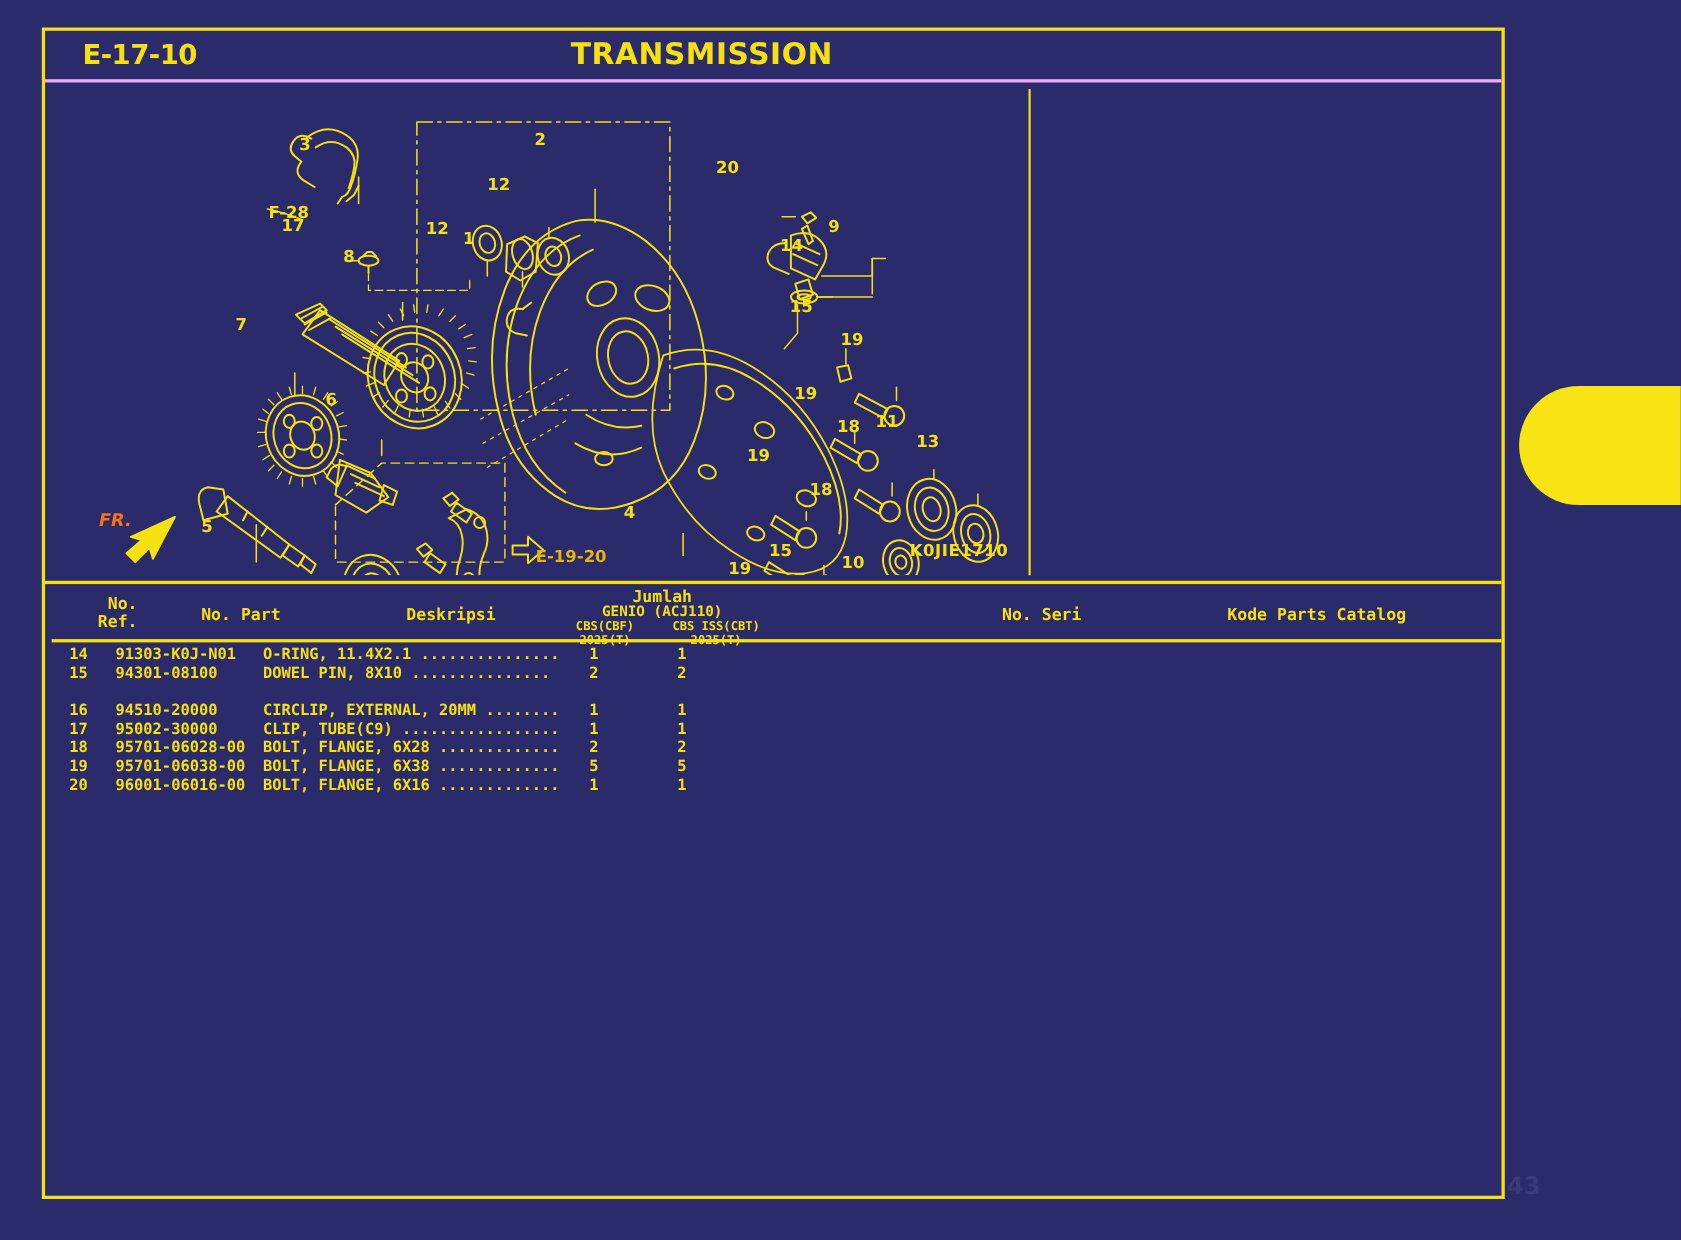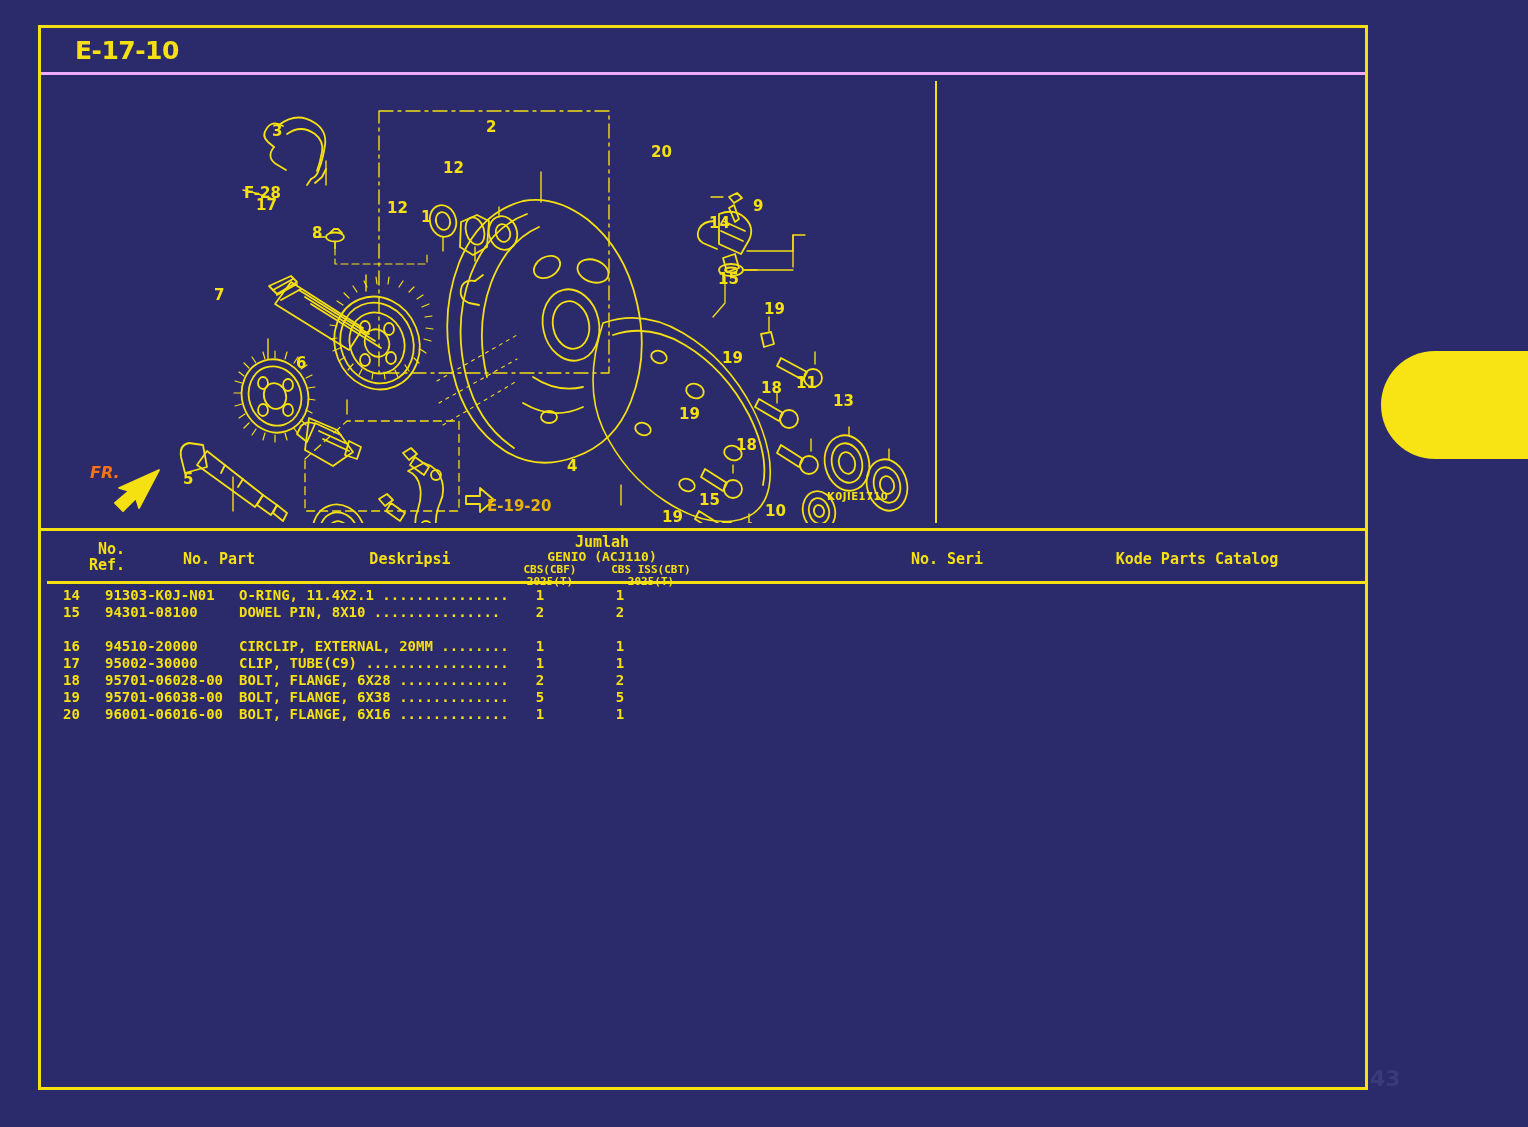--- a/index.html
+++ b/index.html
@@ -59,21 +59,21 @@
     overflow: hidden;
   }
   .illus-right {
     position: absolute; left: 898px; top: 6px;
     right: 6px; height: 442px;
   }
   .illus-svg { display: block; }
 
   .diagram-code {
     position: absolute; left: 780px; top: 410px;
-    color: #f5e011; font-size: 10px;
+    color: #f5e011; font-size: 15px;
     font-family: "DejaVu Sans", sans-serif;
     font-weight: bold; letter-spacing: 0.5px;
   }
 
   
   .tbl-head {
     position: absolute; left: 6px; top: 506px;
     width: 1318px; height: 50px;
     border-bottom: 3px solid #f5e011;
     color: #f5e011;
@@ -135,20 +135,21 @@
 </style>
 </head>
 <body>
 
 <div id="root">
 
   <div class="page-frame">
 
     <div class="header-band">
       <div class="sheet-code">E-17-10</div>
+      <div class="sheet-title">TRANSMISSION</div>
     </div>
 
     <div class="illus-region">
 
       <div class="illus-left">
         <svg class="illus-svg" width="890" height="442" viewBox="0 0 890 442">
           <g fill="none" stroke="#f5e011" stroke-width="1.8" stroke-linecap="round" stroke-linejoin="round">
 
             <g stroke-width="1.4" stroke-dasharray="14 5 3 5">
               <path d="M332 30 H562 V292 H332 Z"></path>

